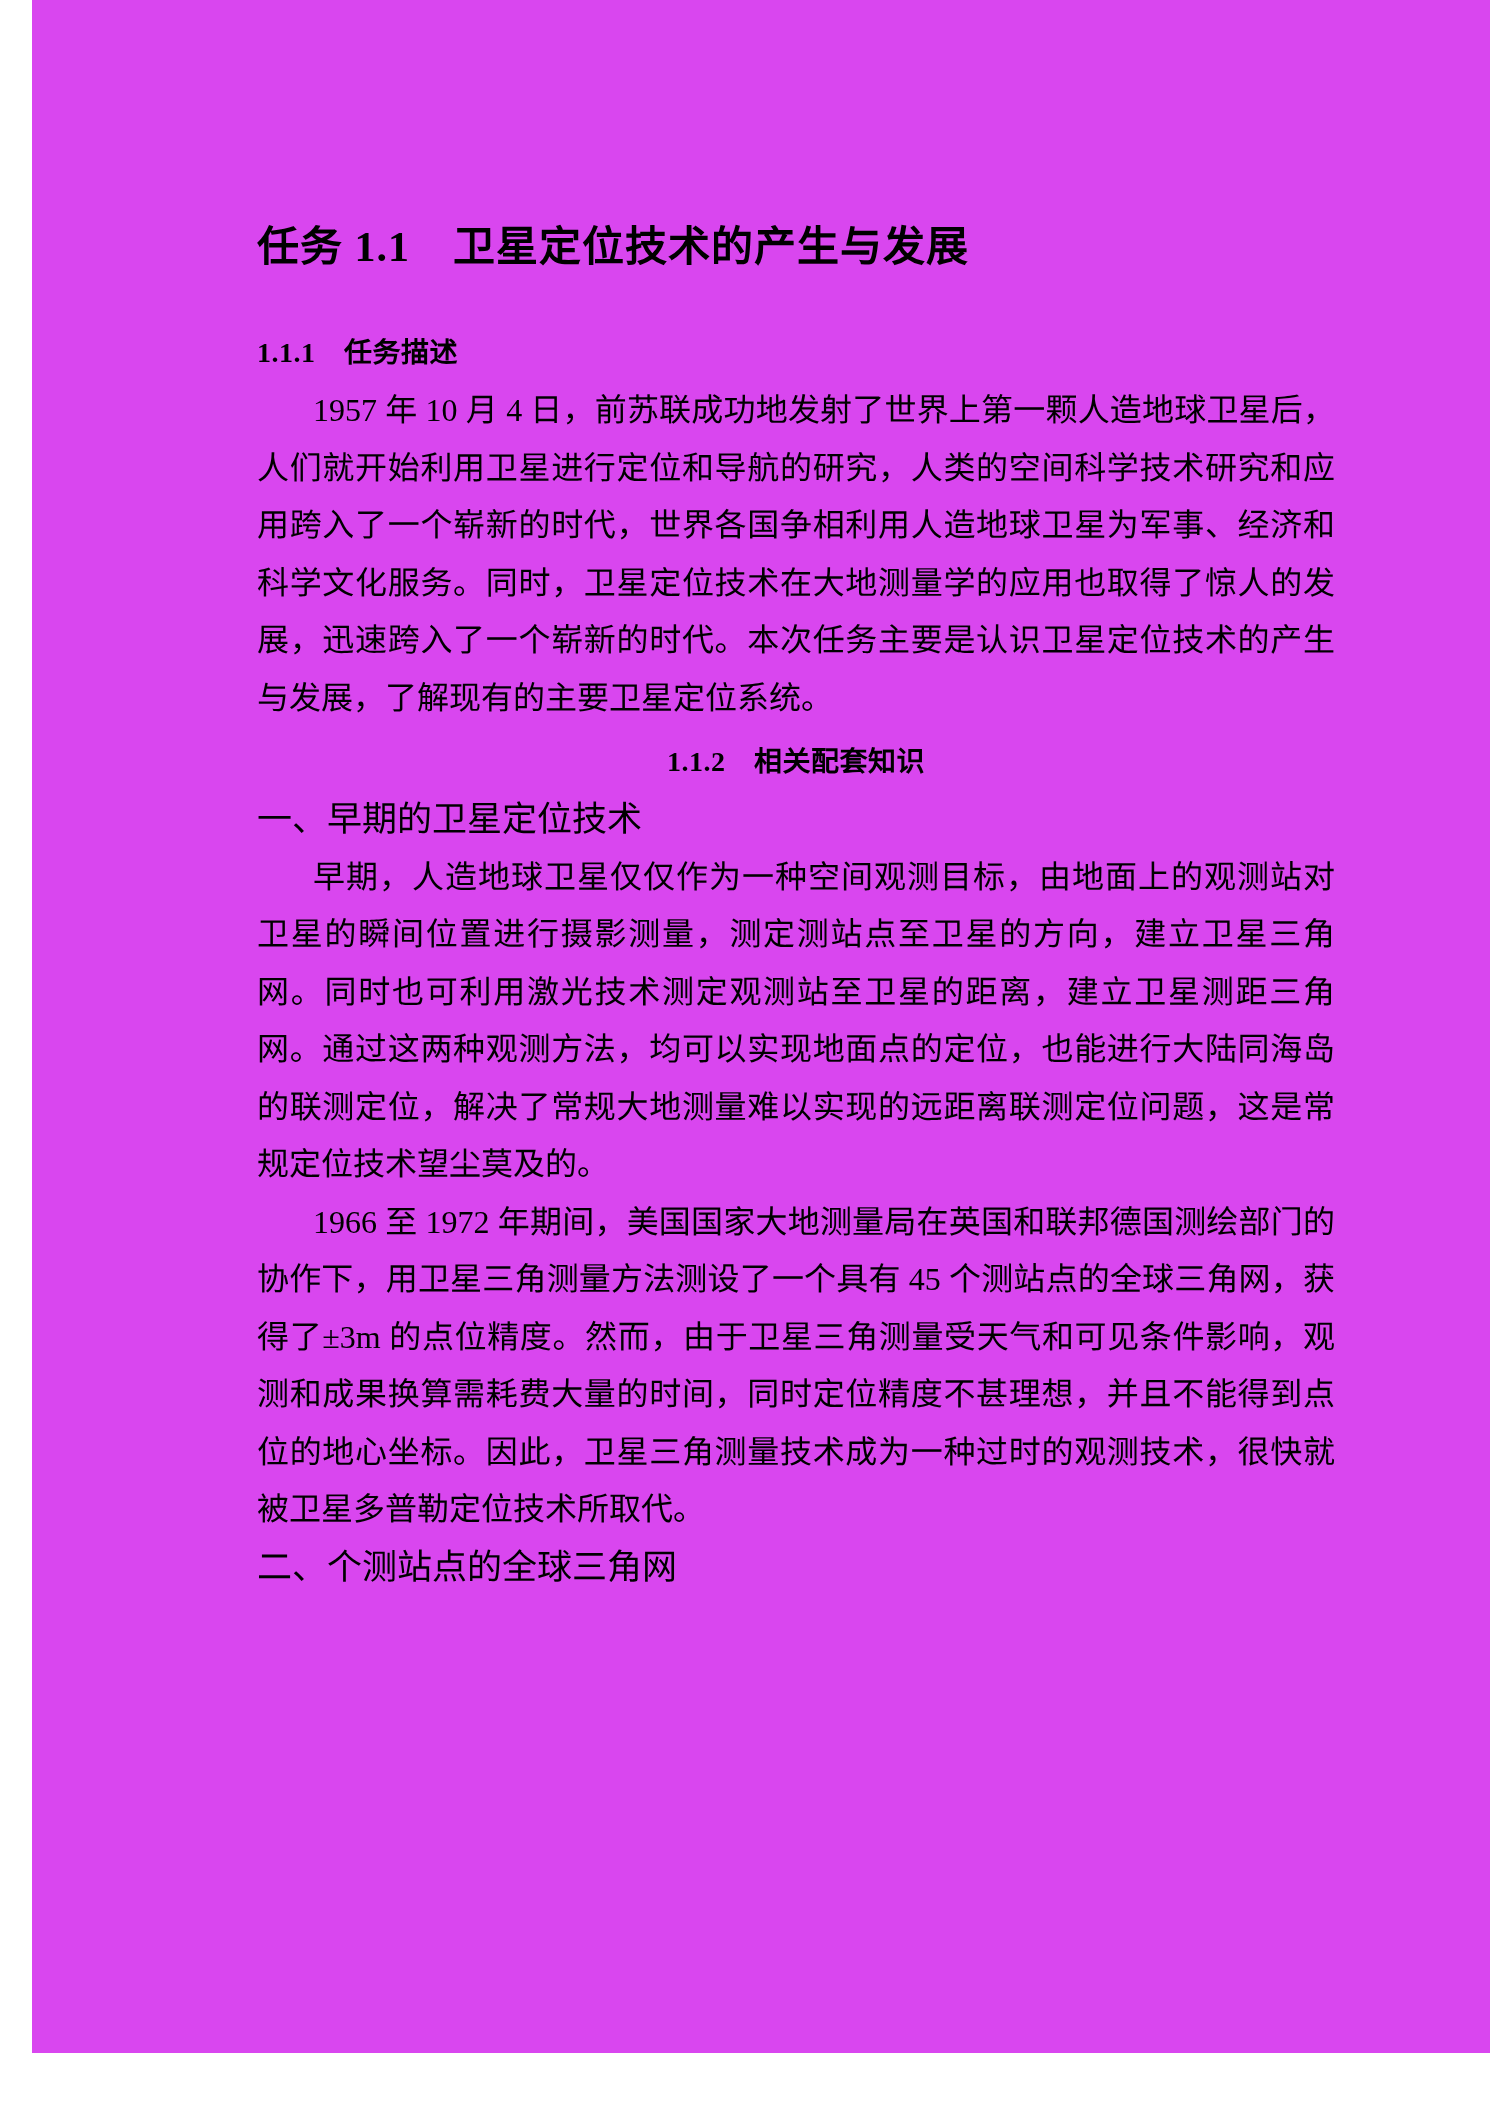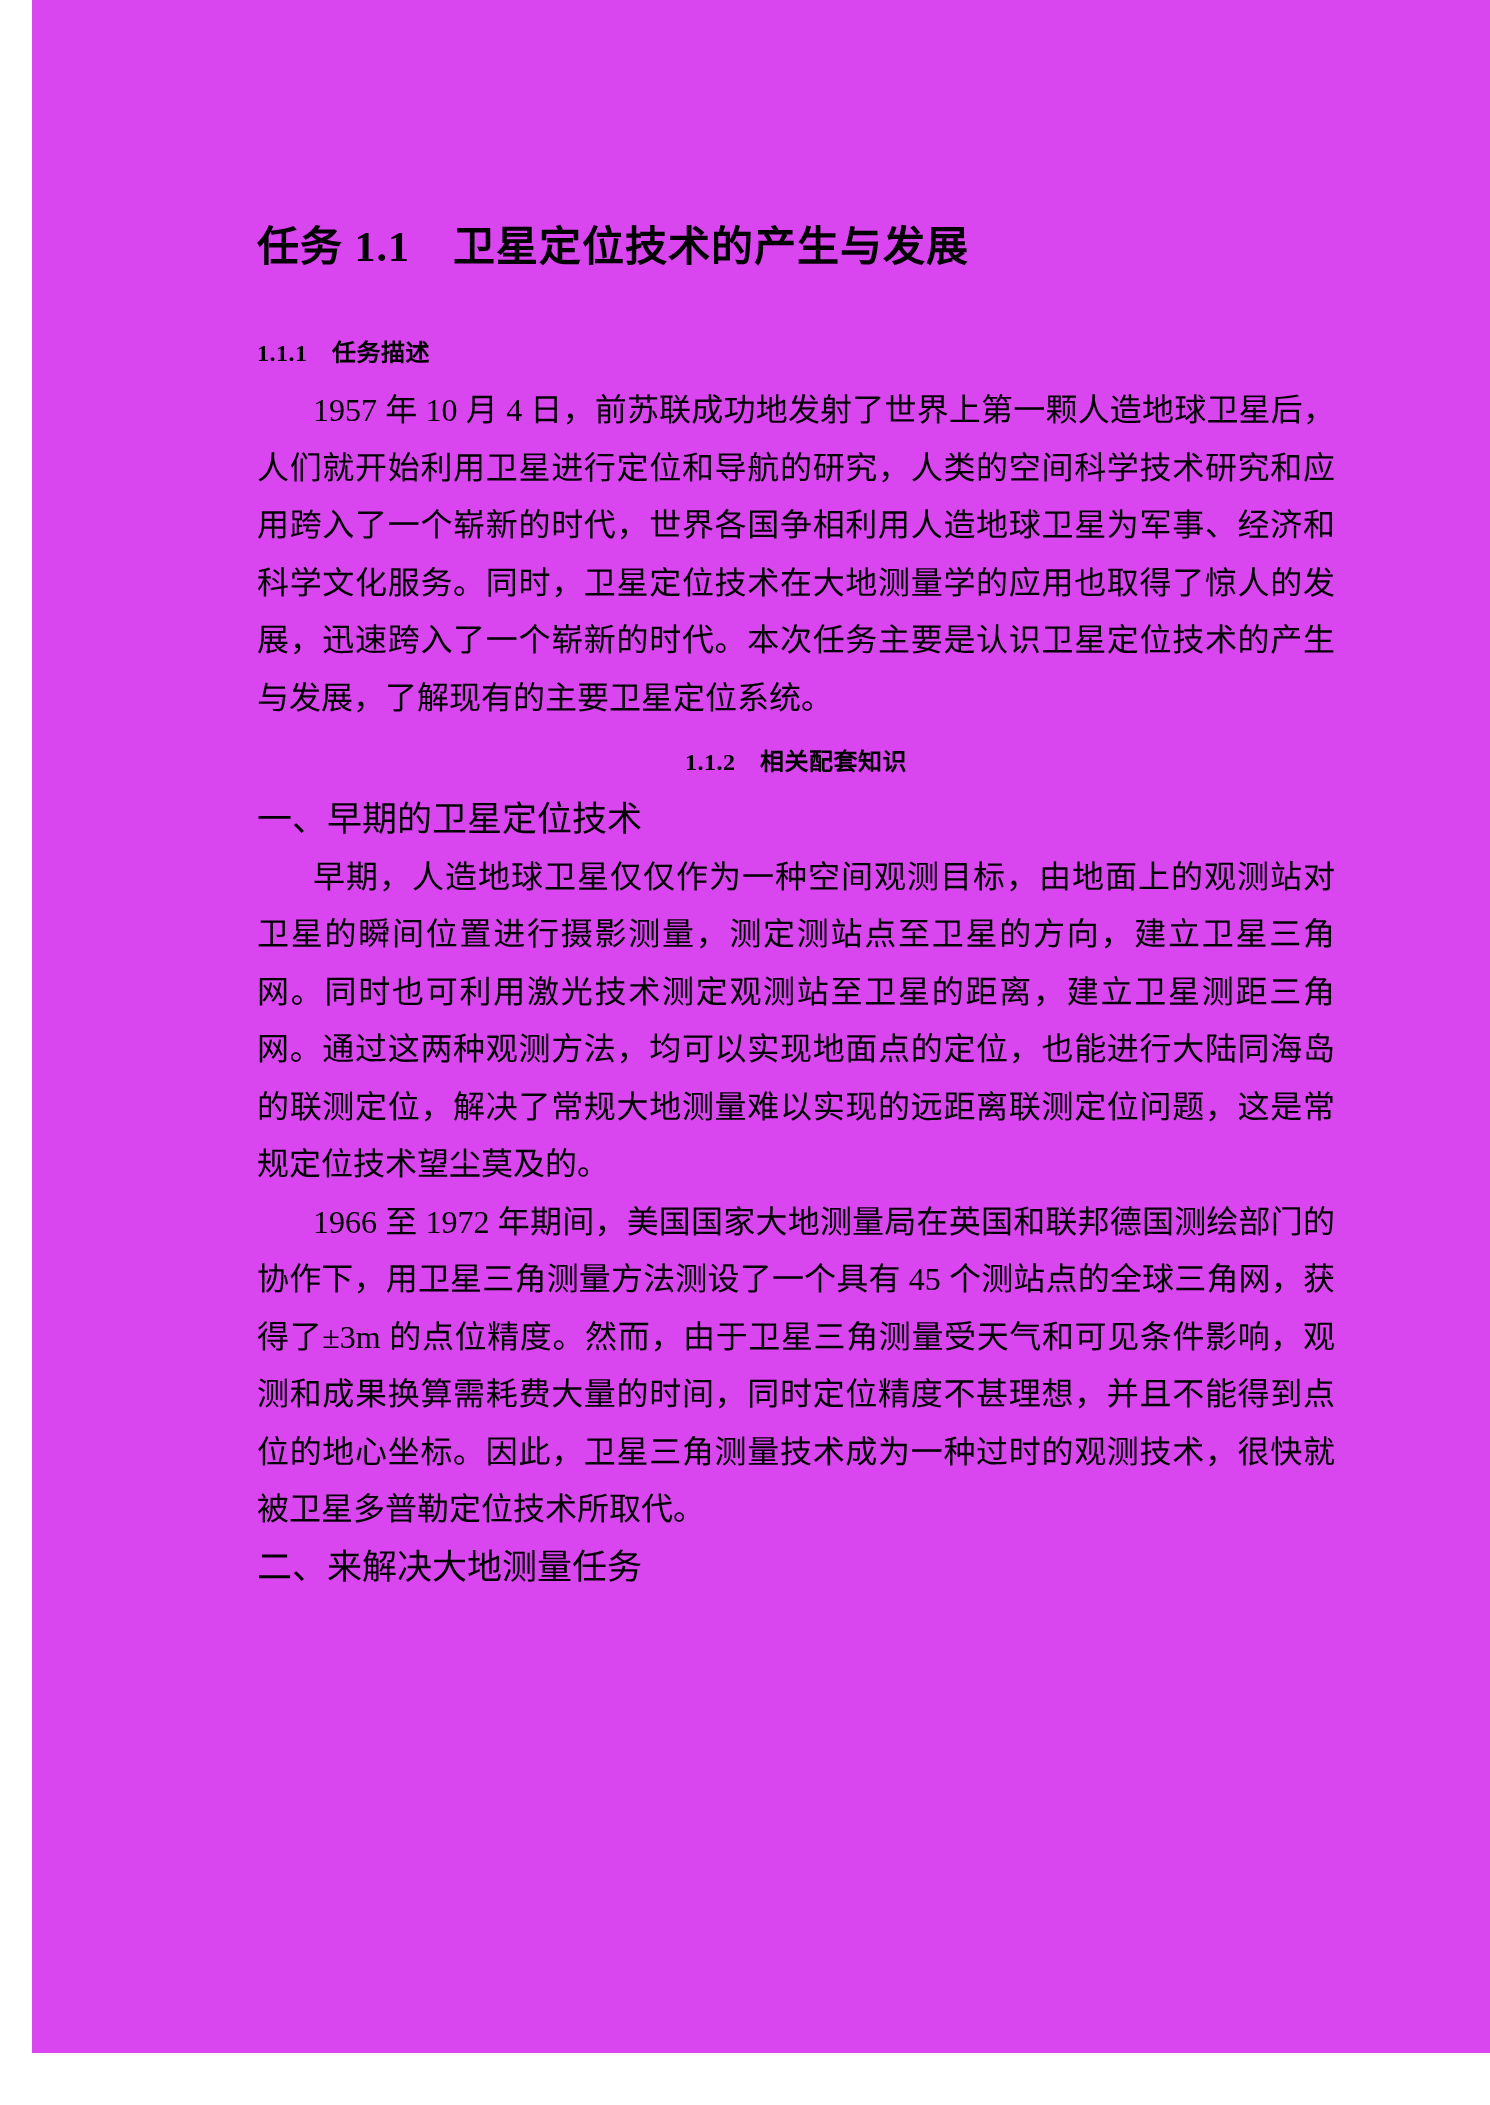--- a/index.html
+++ b/index.html
@@ -23,21 +23,21 @@
   }
   .doc-title {
     margin: 222px 0 0 0;
     font-size: 42px;
     line-height: 50px;
     font-weight: bold;
     letter-spacing: 1px;
     white-space: nowrap;
   }
   .sec-heading {
-    font-size: 24px;
+    font-size: 28px;
     line-height: 42px;
     font-weight: bold;
     letter-spacing: 0.5px;
   }
   .sec-heading.first {
     margin: 60px 0 8px 0;
   }
   .sec-heading.later {
     margin: 14px 0 8px 0;
     text-align: center;
@@ -72,17 +72,17 @@
 
     <h2 class="sec-heading later">1.1.2　相关配套知识</h2>
 
     <div class="sub-heading">一、早期的卫星定位技术</div>
 
 
     <p class="body-para">早期，人造地球卫星仅仅作为一种空间观测目标，由地面上的观测站对卫星的瞬间位置进行摄影测量，测定测站点至卫星的方向，建立卫星三角网。同时也可利用激光技术测定观测站至卫星的距离，建立卫星测距三角网。通过这两种观测方法，均可以实现地面点的定位，也能进行大陆同海岛的联测定位，解决了常规大地测量难以实现的远距离联测定位问题，这是常规定位技术望尘莫及的。</p>
 
     <p class="body-para">1966 至 1972 年期间，美国国家大地测量局在英国和联邦德国测绘部门的协作下，用卫星三角测量方法测设了一个具有 45 个测站点的全球三角网，获得了±3m 的点位精度。然而，由于卫星三角测量受天气和可见条件影响，观测和成果换算需耗费大量的时间，同时定位精度不甚理想，并且不能得到点位的地心坐标。因此，卫星三角测量技术成为一种过时的观测技术，很快就被卫星多普勒定位技术所取代。</p>
 
-    <div class="sub-heading">二、来解决大地测量任务</div>
+    <div class="sub-heading">二、个测站点的全球三角网</div>
 
 
   </div>
 </div>
 
 </body></html>

